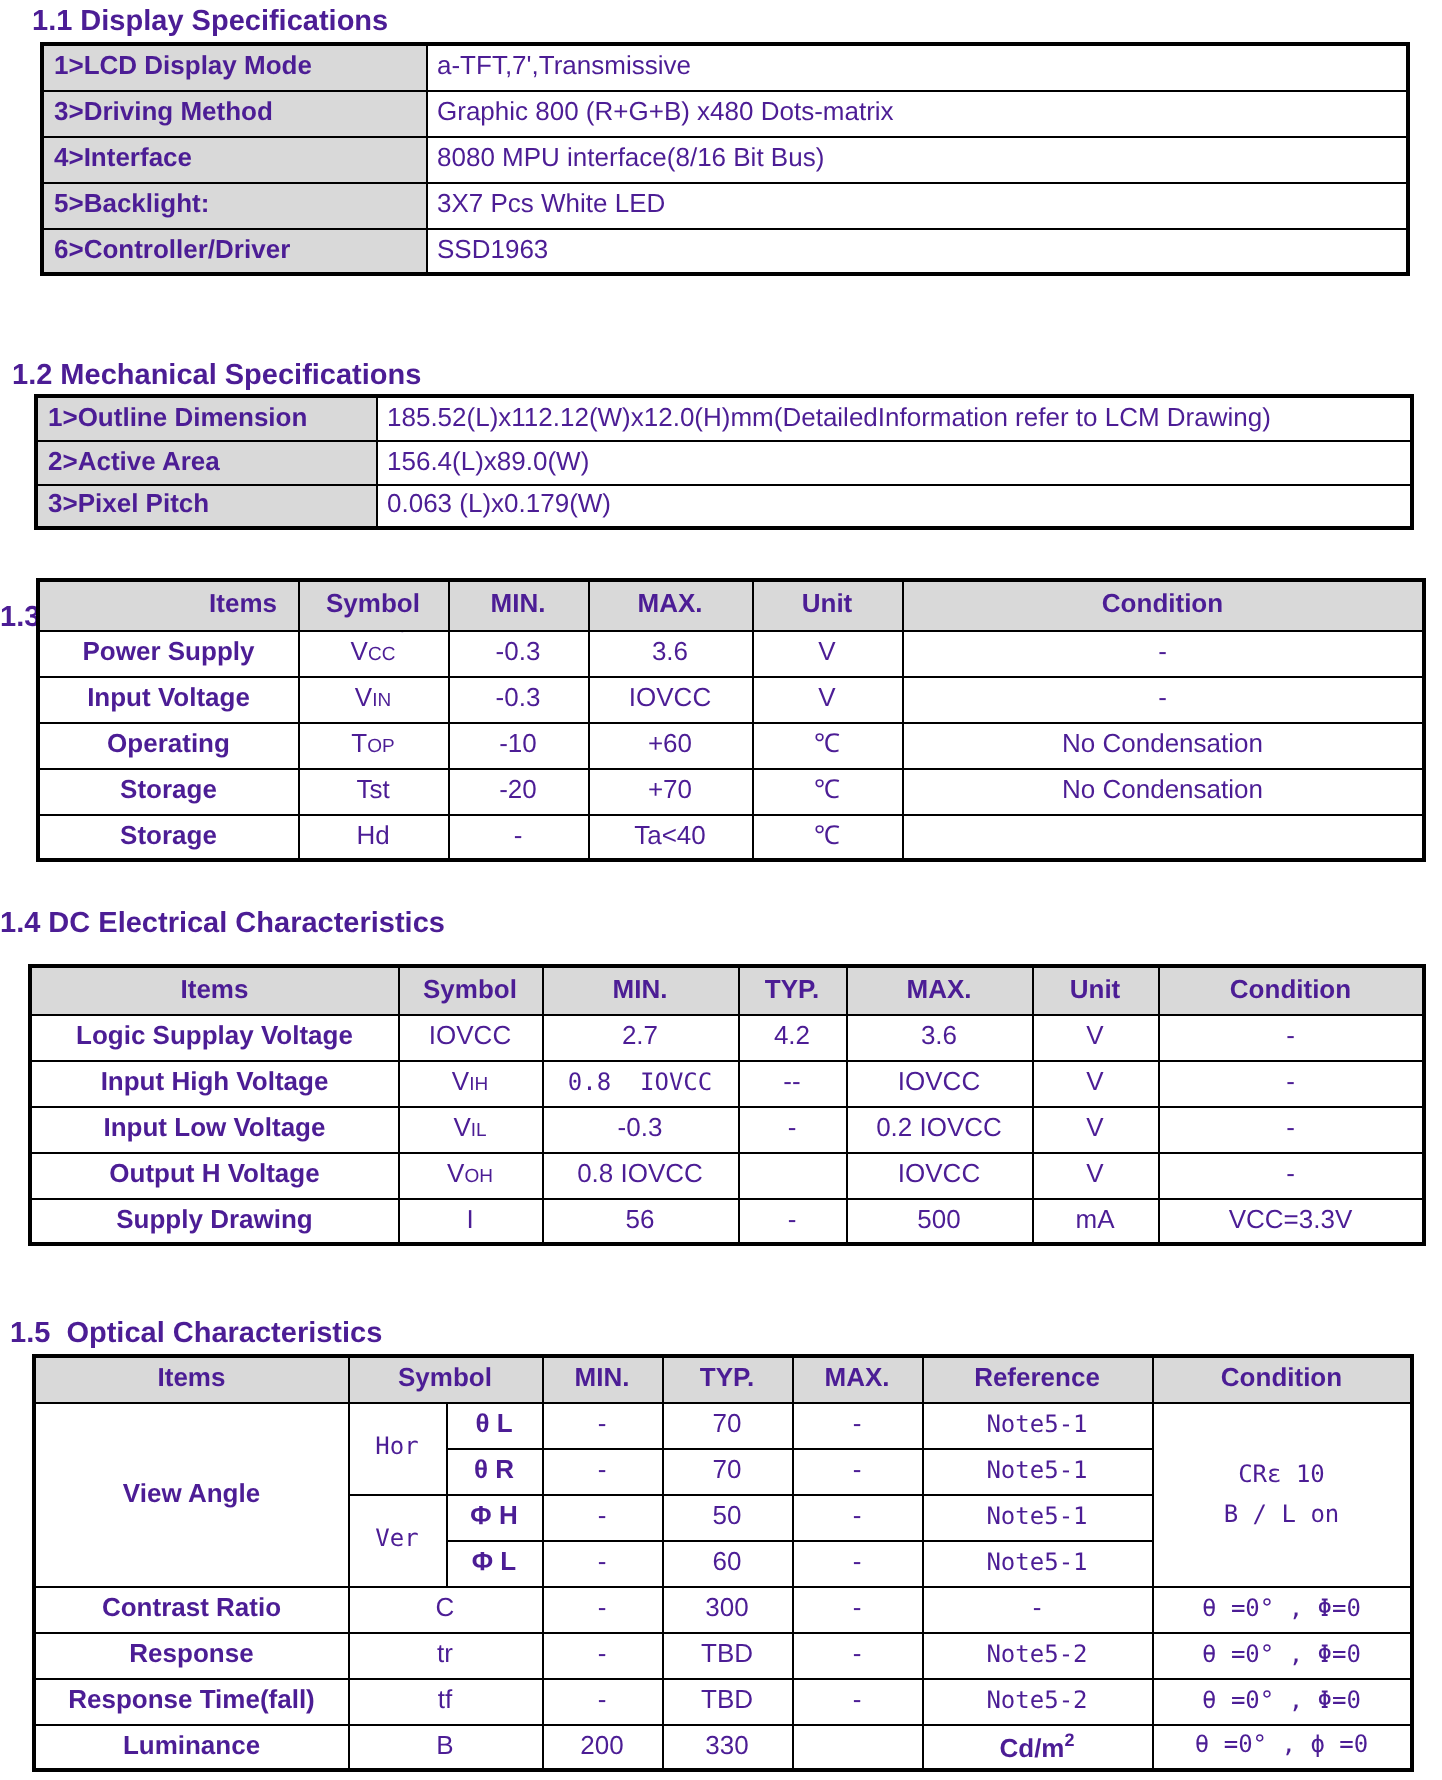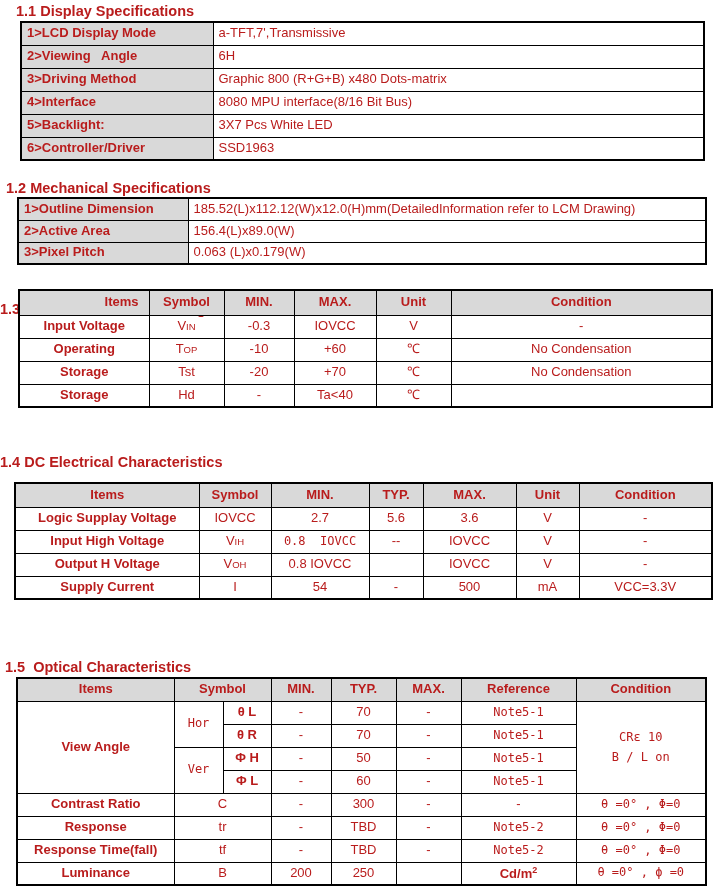--- a/index.html
+++ b/index.html
@@ -1,17 +1,17 @@
 <!DOCTYPE html>
 <html><head>
 <meta charset="utf-8">
 <style>
   html,body{margin:0;padding:0;background:#fff;}
   #canvas{position:relative;width:721px;height:890px;background:#ffffff;
-          font-family:"Liberation Sans",sans-serif;color:#b91c1c;overflow:hidden;}
+          font-family:"Liberation Sans",sans-serif;color:#4c1d95;overflow:hidden;}
   .sec-title{position:absolute;font-weight:bold;font-size:14.5px;white-space:pre;}
   table{position:absolute;border-collapse:collapse;table-layout:fixed;border:2px solid #000;}
   td{border:1px solid #000;font-size:13px;padding:0 5px;overflow:hidden;
      white-space:pre;vertical-align:middle;line-height:1.15;}
   .gray{background:#d9d9d9;}
   .b{font-weight:bold;}
   .c{text-align:center;padding:0 2px;}
   .r{text-align:right;padding-right:10px;}
   .mono{font-family:"DejaVu Sans Mono","Liberation Mono",monospace;font-size:12px;}
   .sub{font-size:9.5px;letter-spacing:0;}
@@ -32,24 +32,20 @@
     <colgroup>
         <col style="width:192px">
         <col style="width:491px">
       </colgroup>
     <tbody>
         <tr>
       <td class="gray b">1&gt;LCD Display Mode</td>
       <td>a-TFT,7',Transmissive</td>
         </tr>
     <tr>
-      <td class="gray b">2&gt;Viewing   Angle</td>
-      <td>6H</td>
-        </tr>
-    <tr>
       <td class="gray b">3&gt;Driving Method</td>
       <td>Graphic 800 (R+G+B) x480 Dots-matrix</td>
         </tr>
     <tr>
       <td class="gray b">4&gt;Interface</td>
       <td>8080 MPU interface(8/16 Bit Bus)</td>
         </tr>
     <tr>
       <td class="gray b">5&gt;Backlight:</td>
       <td>3X7 Pcs White LED</td>
@@ -94,20 +90,28 @@
         <col style="width:261px">
       </colgroup>
     <tbody>
         <tr class="hd gray b">
       <td class="r">Items</td>
       <td class="c">Symbol</td>
       <td class="c">MIN.</td>
       <td class="c">MAX.</td>
       <td class="c">Unit</td>
       <td class="c">Condition</td>
+        </tr>
+    <tr>
+      <td class="b c">Power Supply</td>
+      <td class="c"><span>V</span><span class="sub">CC</span></td>
+      <td class="c">-0.3</td>
+      <td class="c">3.6</td>
+      <td class="c">V</td>
+      <td class="c">-</td>
         </tr>
     <tr>
       <td class="b c">Input Voltage</td>
       <td class="c"><span>V</span><span class="sub">IN</span></td>
       <td class="c">-0.3</td>
       <td class="c">IOVCC</td>
       <td class="c">V</td>
       <td class="c">-</td>
         </tr>
     <tr>
@@ -155,47 +159,56 @@
       <td class="c">MIN.</td>
       <td class="c">TYP.</td>
       <td class="c">MAX.</td>
       <td class="c">Unit</td>
       <td class="c">Condition</td>
         </tr>
     <tr>
       <td class="b c">Logic Supplay Voltage</td>
       <td class="c"><span>IOVCC</span><span class="sub"></span></td>
       <td class="c">2.7</td>
-      <td class="c">5.6</td>
+      <td class="c">4.2</td>
       <td class="c">3.6</td>
       <td class="c">V</td>
       <td class="c">-</td>
         </tr>
     <tr>
       <td class="b c">Input High Voltage</td>
       <td class="c"><span>V</span><span class="sub">IH</span></td>
       <td class="c mono">0.8  IOVCC</td>
       <td class="c">--</td>
       <td class="c">IOVCC</td>
       <td class="c">V</td>
       <td class="c">-</td>
         </tr>
     <tr>
+      <td class="b c">Input Low Voltage</td>
+      <td class="c"><span>V</span><span class="sub">IL</span></td>
+      <td class="c">-0.3</td>
+      <td class="c">-</td>
+      <td class="c">0.2 IOVCC</td>
+      <td class="c">V</td>
+      <td class="c">-</td>
+        </tr>
+    <tr>
       <td class="b c">Output H Voltage</td>
       <td class="c"><span>V</span><span class="sub">OH</span></td>
       <td class="c">0.8 IOVCC</td>
       <td class="c"></td>
       <td class="c">IOVCC</td>
       <td class="c">V</td>
       <td class="c">-</td>
         </tr>
     <tr>
-      <td class="b c">Supply Current</td>
+      <td class="b c">Supply Drawing</td>
       <td class="c"><span>I</span><span class="sub"></span></td>
-      <td class="c">54</td>
+      <td class="c">56</td>
       <td class="c">-</td>
       <td class="c">500</td>
       <td class="c">mA</td>
       <td class="c">VCC=3.3V</td>
         </tr>
   </tbody>
     </table>
 
   <div class="sec-title" style="left:5px;top:659px;">1.5  Optical Characteristics</div>
   <table class="t15" style="left:16px;top:677px;width:689px;">
@@ -275,21 +288,21 @@
       <td class="c">-</td>
       <td class="c">TBD</td>
       <td class="c">-</td>
       <td class="c mono">Note5-2</td>
       <td class="c mono">θ =0° , Φ=0</td>
         </tr>
     <tr>
       <td class="b c">Luminance</td>
       <td class="c" colspan="2">B</td>
       <td class="c">200</td>
-      <td class="c">250</td>
+      <td class="c">330</td>
       <td class="c"></td>
       <td class="c b"><span>Cd/m</span><span class="sup">2</span></td>
       <td class="c mono">θ =0° , ϕ =0</td>
         </tr>
   </tbody>
     </table>
 
 </div>
 
 </body></html>

